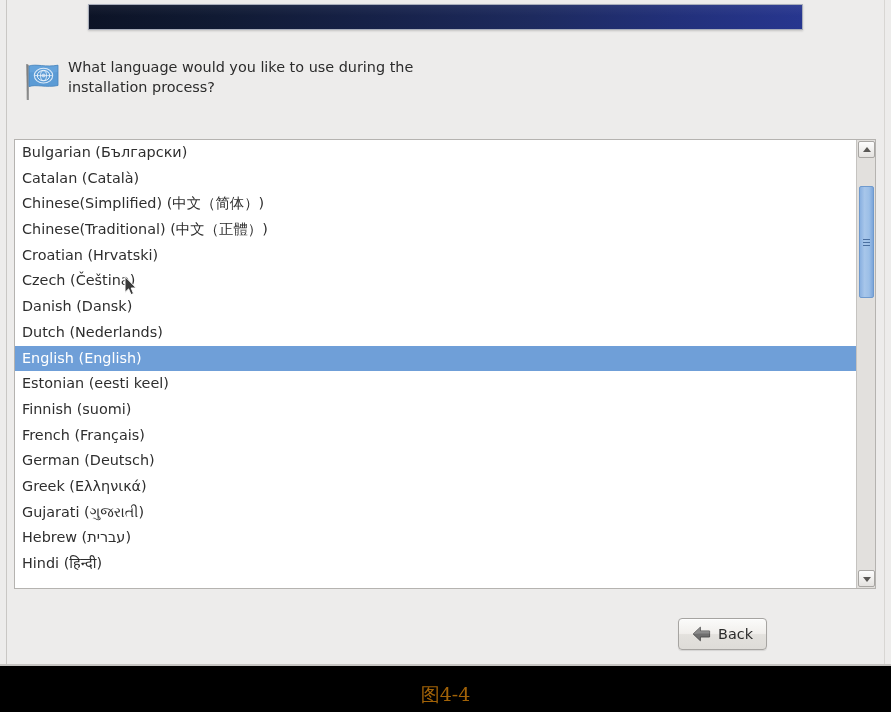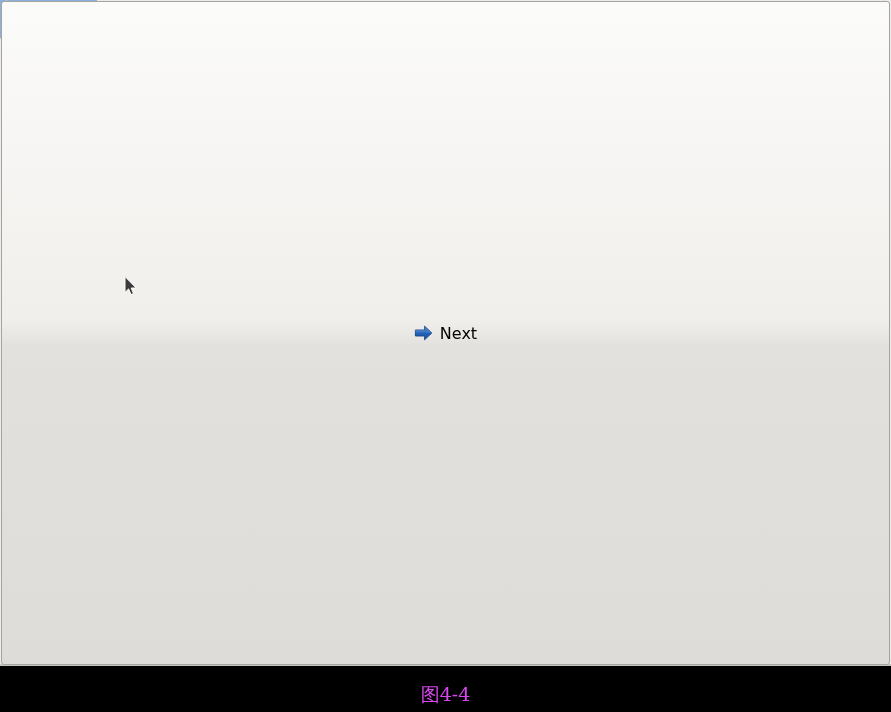--- a/index.html
+++ b/index.html
@@ -259,21 +259,21 @@
     width: 891px;
     height: 46px;
     background: #000000;
   }
   #caption-text {
     position: absolute;
     left: 0;
     top: 16px;
     width: 891px;
     text-align: center;
-    color: #d946ef;
+    color: #a16207;
     font-size: 19px;
     font-family: "DejaVu Serif", "Liberation Serif", serif;
     letter-spacing: 0px;
   }
 </style>
 </head>
 <body>
 
 <div id="installer">
 
@@ -347,31 +347,20 @@
   <div id="back-button" class="btn">
     <span>
       <svg width="19" height="16" viewBox="0 0 19 16" class="arrow-svg">
         <path d="M8.4 1.2 L8.4 5.0 L17.6 5.0 L17.6 11.0 L8.4 11.0 L8.4 14.8 L1.2 8.0 Z" fill="#6f6f6f" stroke="#4a4a4a" stroke-width="0.9" stroke-linejoin="round"></path>
         <path d="M8.4 1.2 L8.4 5.0 L17.6 5.0 L17.6 7.6 L8.4 7.6 L8.4 7.6 L1.2 8.0 Z" fill="#9a9a9a" opacity="0.65"></path>
       </svg>
     </span>
     <span>Back</span>
   </div>
 
-  <div id="next-button">
-    <div id="next-inner">
-      <span>
-        <svg width="19" height="16" viewBox="0 0 19 16" class="arrow-svg">
-          <path d="M10.6 1.2 L10.6 5.0 L1.4 5.0 L1.4 11.0 L10.6 11.0 L10.6 14.8 L17.8 8.0 Z" fill="#1f5fb4" stroke="#16437f" stroke-width="0.9" stroke-linejoin="round"></path>
-          <path d="M10.6 1.2 L10.6 5.0 L1.4 5.0 L1.4 7.5 L10.6 7.5 L10.6 7.5 L17.8 8.0 Z" fill="#4e86cf" opacity="0.7"></path>
-        </svg>
-      </span>
-      <span>Next</span>
-    </div>
-  </div>
 
   <div id="cursor">
     <svg width="14" height="21" viewBox="0 0 14 21" class="arrow-svg">
       <path d="M1 0.6 L1 16.4 L4.6 12.9 L7.0 18.6 L9.5 17.5 L7.2 12.0 L12.2 12.0 Z" fill="#3b3b3b" stroke="#ffffff" stroke-width="1"></path>
     </svg>
   </div>
 
 </div>
 
 <div id="caption-bar">

